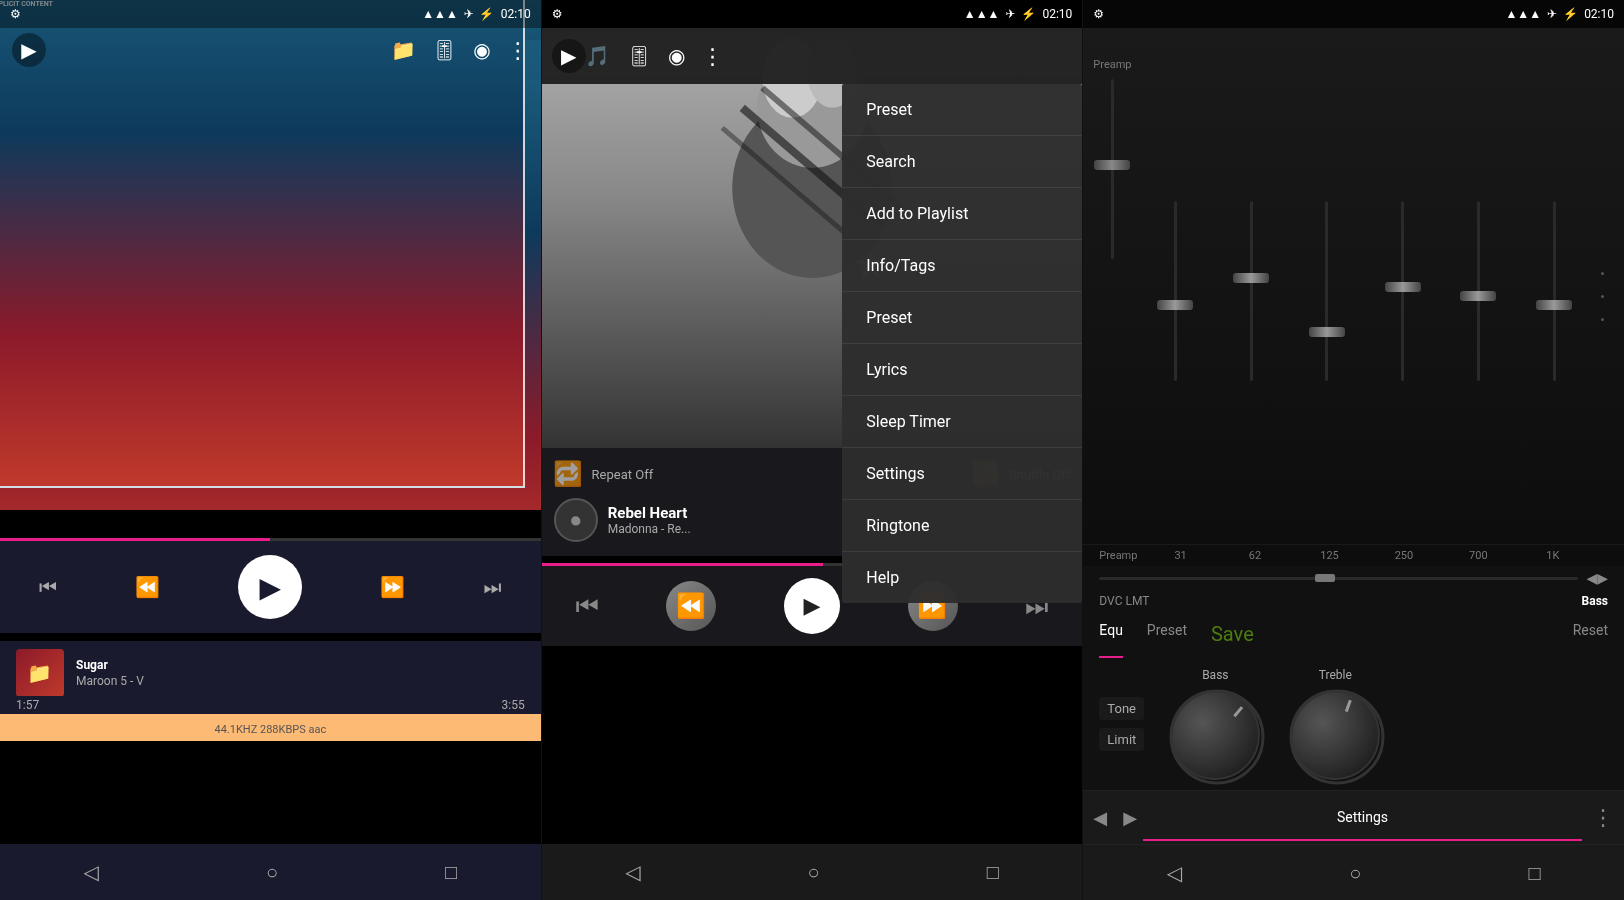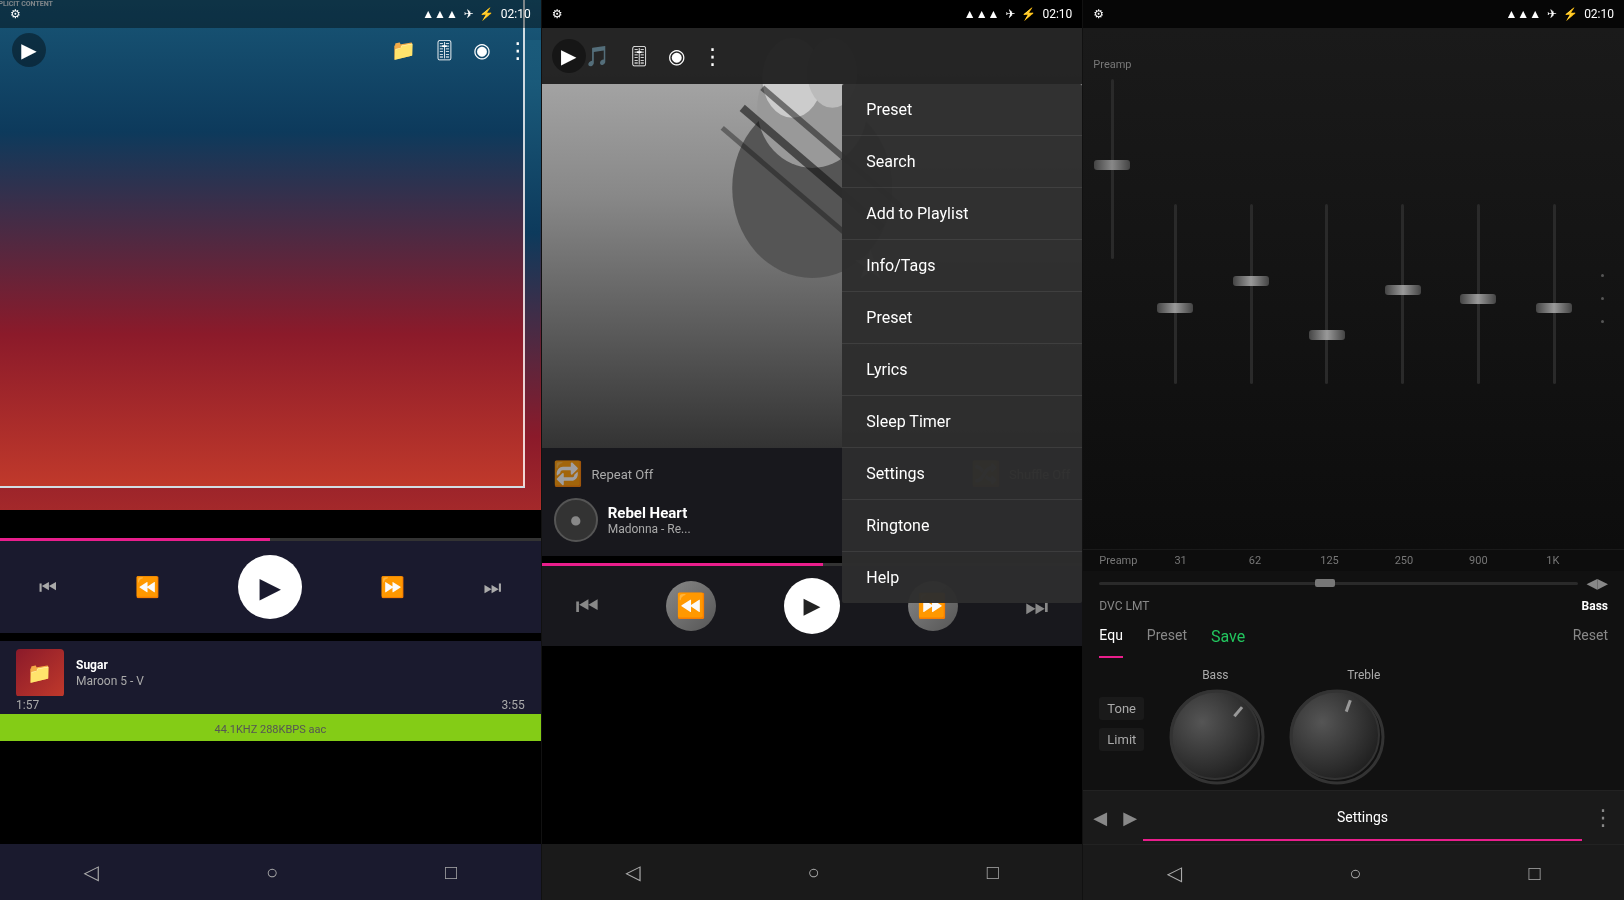--- a/index.html
+++ b/index.html
@@ -277,21 +277,21 @@
       <div class="p1-track-title">Sugar</div>
       <div class="p1-track-sub">Maroon 5 - V</div>
     </div>
   </div>
 
   <div style="position:absolute;top:696px;left:0;right:0;background:#1a1a2e;padding:2px 16px 2px;display:flex;justify-content:space-between;">
     <span style="color:#aaa;font-size:12px;">1:57</span>
     <span style="color:#aaa;font-size:12px;">3:55</span>
   </div>
 
-  <div style="position:absolute;top:714px;left:0;right:0;background:#84cc16;padding:4px 16px;text-align:center;">
+  <div style="position:absolute;top:714px;left:0;right:0;background:#fdba74;padding:4px 16px;text-align:center;">
     <span style="color:#555;font-size:11px;">44.1KHZ   288KBPS   aac</span>
   </div>
 
   <div style="position:absolute;bottom:0;left:0;right:0;height:56px;background:#1a1a2e;display:flex;justify-content:space-around;align-items:center;">
     <span style="color:#aaa;font-size:20px;">◁</span>
     <span style="color:#aaa;font-size:20px;">○</span>
     <span style="color:#aaa;font-size:20px;">□</span>
   </div>
 </div>
 
@@ -490,41 +490,41 @@
       <div style="width:3px;height:3px;background:#555;border-radius:50%;"></div>
     </div>
   </div>
 
   <div style="display:flex;padding:4px 10px;background:#0d0d0d;border-top:1px solid #1a1a1a;">
     <div style="flex:0 0 50px;text-align:center;color:#777;font-size:11px;">Preamp</div>
     <div style="flex:1;text-align:center;color:#777;font-size:11px;">31</div>
     <div style="flex:1;text-align:center;color:#777;font-size:11px;">62</div>
     <div style="flex:1;text-align:center;color:#777;font-size:11px;">125</div>
     <div style="flex:1;text-align:center;color:#777;font-size:11px;">250</div>
-    <div style="flex:1;text-align:center;color:#777;font-size:11px;">900</div>
+    <div style="flex:1;text-align:center;color:#777;font-size:11px;">700</div>
     <div style="flex:1;text-align:center;color:#777;font-size:11px;">1K</div>
     <div style="flex:0 0 24px;"></div>
   </div>
 
   <div style="padding:4px 16px;background:#111;display:flex;align-items:center;gap:8px;">
     <div style="flex:1;height:3px;background:#2a2a2a;border-radius:2px;position:relative;">
       <div style="position:absolute;left:45%;top:50%;transform:translateY(-50%);width:20px;height:8px;background:#777;border-radius:2px;"></div>
     </div>
     <span style="color:#888;font-size:14px;">◀▶</span>
   </div>
 
   <div style="padding:4px 16px;background:#111;display:flex;justify-content:space-between;">
     <span style="color:#888;font-size:12px;">DVC LMT</span>
     <span style="color:#fff;font-size:12px;font-weight:bold;">Bass</span>
   </div>
 
   <div style="background:#111;display:flex;padding:0 16px;gap:24px;">
     <span style="padding:10px 0;color:#fff;font-size:14px;border-bottom:2px solid #e91e8c;cursor:pointer;">Equ</span>
     <span style="padding:10px 0;color:#888;font-size:14px;border-bottom:2px solid transparent;cursor:pointer;">Preset</span>
-    <span style="padding:10px 0;color:#22c55e;font-size:16px;border-bottom:2px solid transparent;cursor:pointer;">Save</span>
+    <span style="padding:10px 0;color:#4d7c0f;font-size:20px;border-bottom:2px solid transparent;cursor:pointer;">Save</span>
     <div style="flex:1;"></div>
     <span style="padding:10px 0;color:#888;font-size:14px;cursor:pointer;">Reset</span>
   </div>
 
   <div style="background:#111;display:flex;align-items:center;padding:10px 16px;gap:10px;">
 
     <div style="display:flex;flex-direction:column;gap:8px;margin-right:16px;">
       <span style="color:#aaa;font-size:13px;cursor:pointer;padding:4px 8px;background:#1a1a1a;border-radius:3px;">Tone</span>
       <span style="color:#aaa;font-size:13px;cursor:pointer;padding:4px 8px;background:#1a1a1a;border-radius:3px;">Limit</span>
     </div>
@@ -533,21 +533,21 @@
       <span style="color:#aaa;font-size:12px;margin-bottom:4px;">Bass</span>
       <div class="knob" style="width:90px;height:90px;border-radius:50%;background:radial-gradient(circle at 35% 35%,#555,#111);border:2px solid #333;position:relative;">
 
         <svg style="position:absolute;top:-4px;left:-4px;width:98px;height:98px;" viewBox="0 0 98 98">
           <circle cx="49" cy="49" r="46" fill="none" stroke="#333" stroke-width="3"></circle>
           <line x1="49" y1="10" x2="49" y2="22" stroke="#999" stroke-width="3" transform="rotate(40 49 49)"></line>
         </svg>
       </div>
     </div>
 
-    <div class="knob-group" style="margin-left:20px;align-items:flex-end;">
+    <div class="knob-group" style="margin-left:20px;">
       <span style="color:#aaa;font-size:12px;margin-bottom:4px;">Treble</span>
       <div class="knob" style="width:90px;height:90px;border-radius:50%;background:radial-gradient(circle at 35% 35%,#555,#111);border:2px solid #333;position:relative;">
         <svg style="position:absolute;top:-4px;left:-4px;width:98px;height:98px;" viewBox="0 0 98 98">
           <circle cx="49" cy="49" r="46" fill="none" stroke="#333" stroke-width="3"></circle>
           <line x1="49" y1="10" x2="49" y2="22" stroke="#999" stroke-width="3" transform="rotate(20 49 49)"></line>
         </svg>
       </div>
     </div>
   </div>
 

